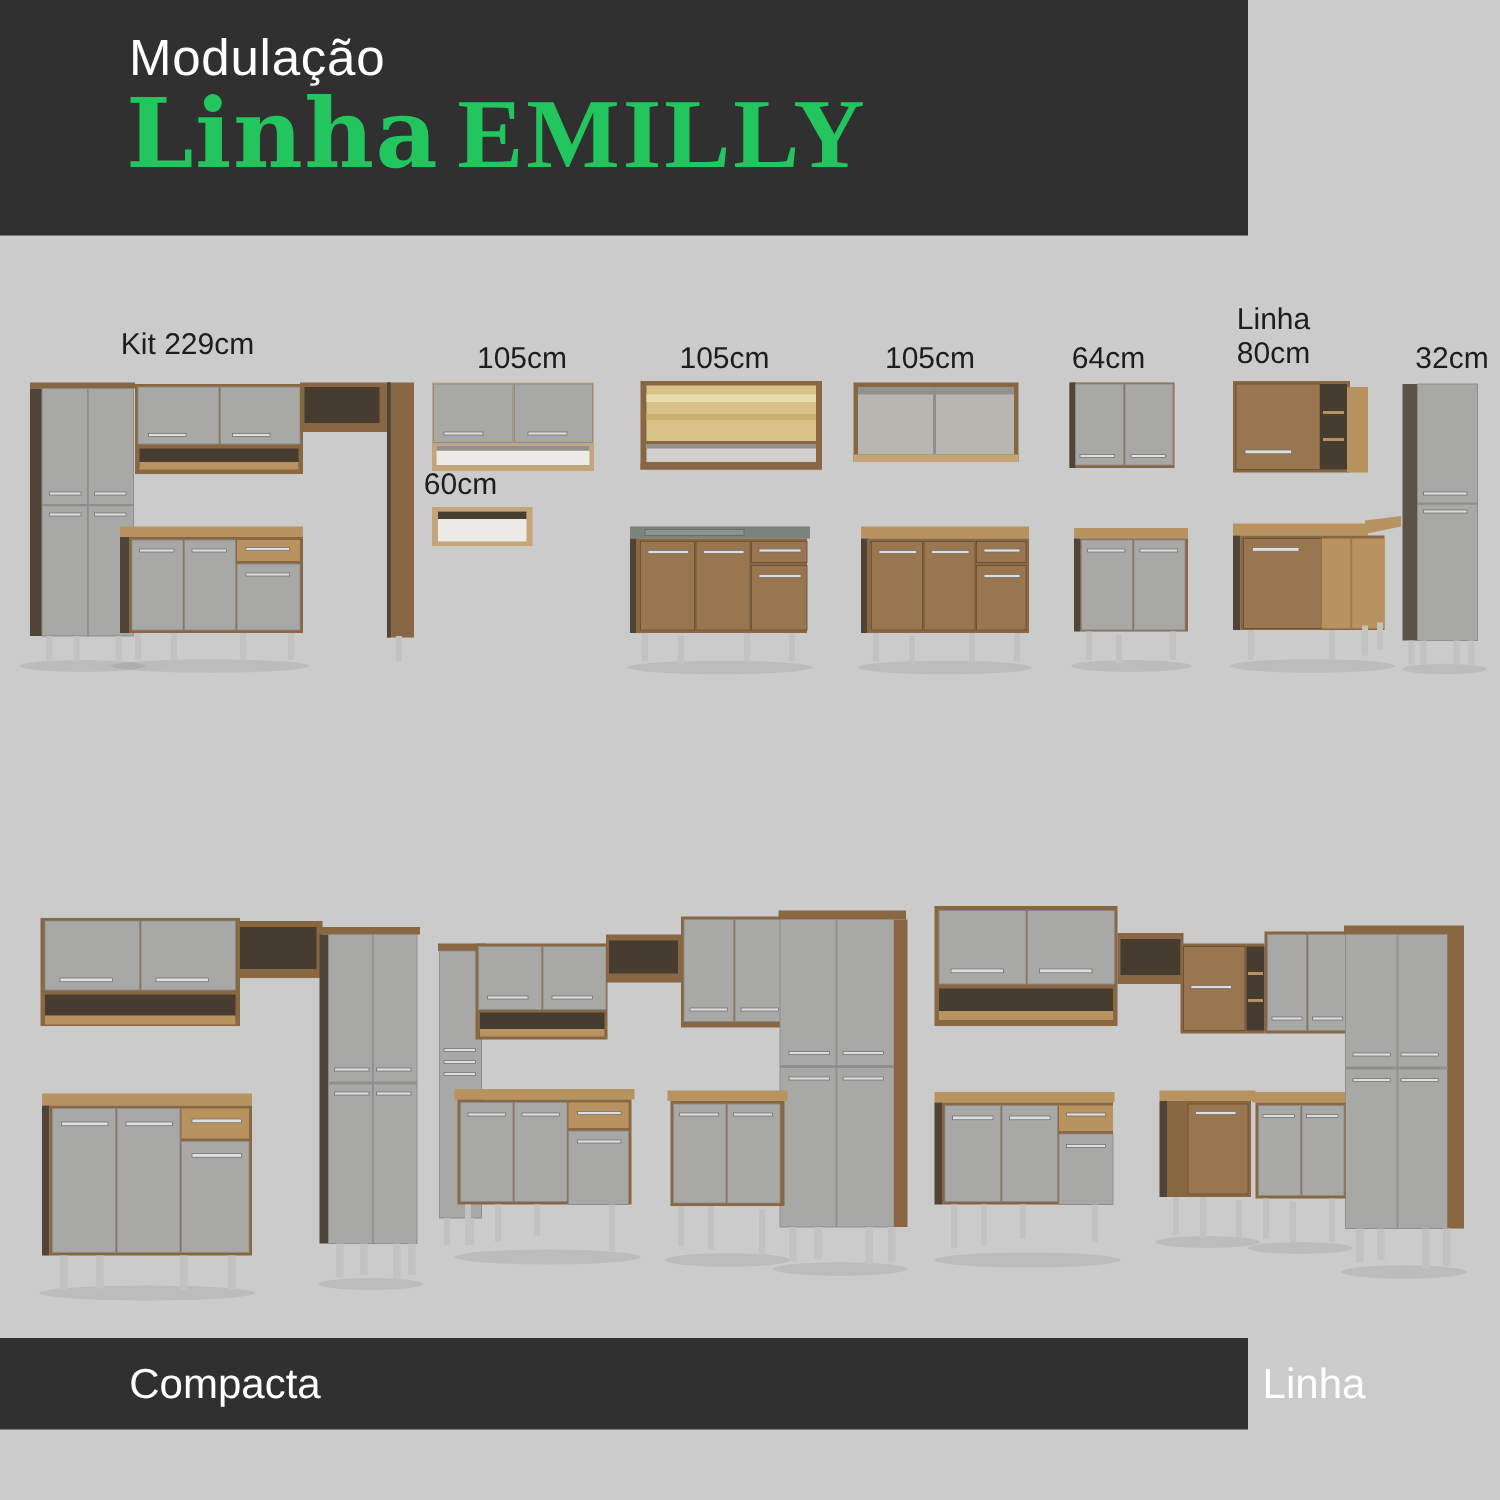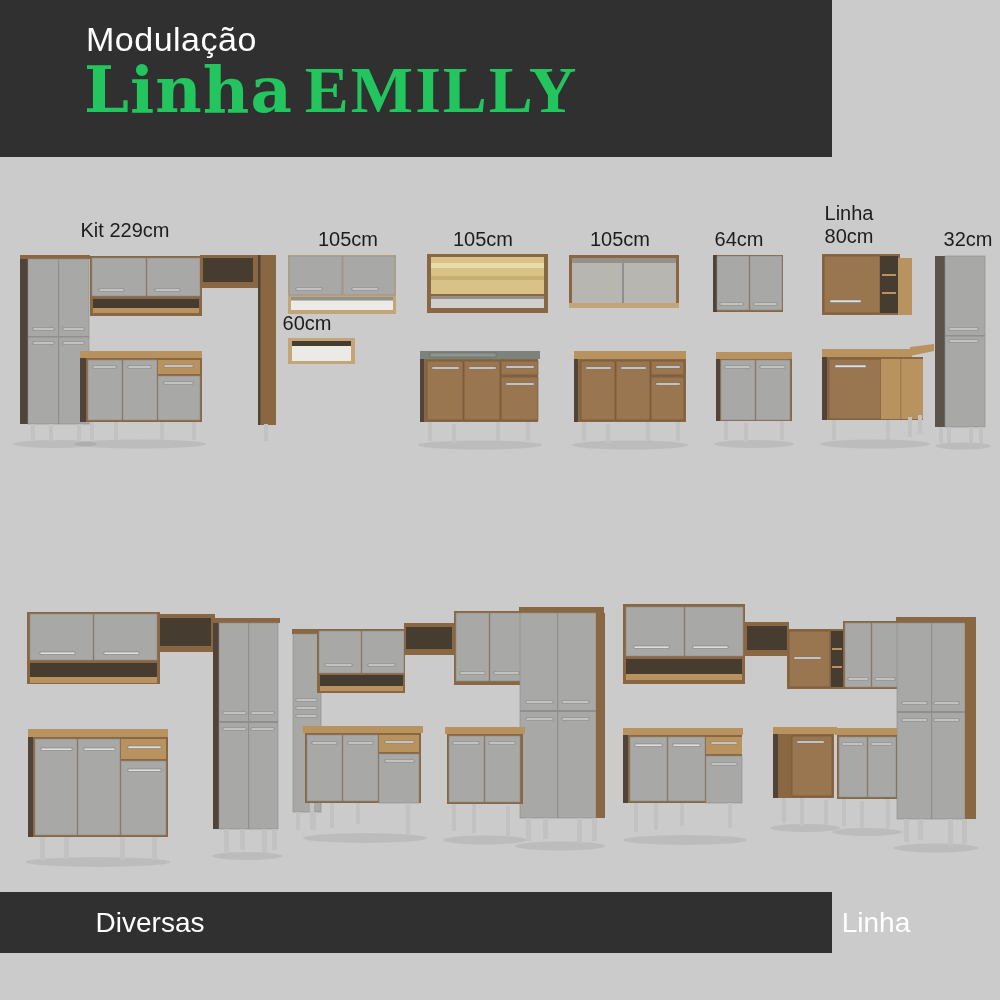--- a/index.html
+++ b/index.html
@@ -437,17 +437,17 @@
   <div class="label" style="left:739px;top:228px">64cm</div>
   <div class="label" style="left:849px;top:202px">
     <span style="display:block">Linha</span>
     <span style="display:block">80cm</span>
   </div>
   <div class="label" style="left:968px;top:228px">32cm</div>
   <div class="label" style="left:307px;top:312px">60cm</div>
 
 
   <div class="band footer">
-    <span class="size-label" style="left:150px">Diversas</span>
+    <span class="size-label" style="left:150px">Compacta</span>
     <span class="size-label" style="left:876px">Linha</span>
   </div>
 
 </div>
 
 </body></html>

